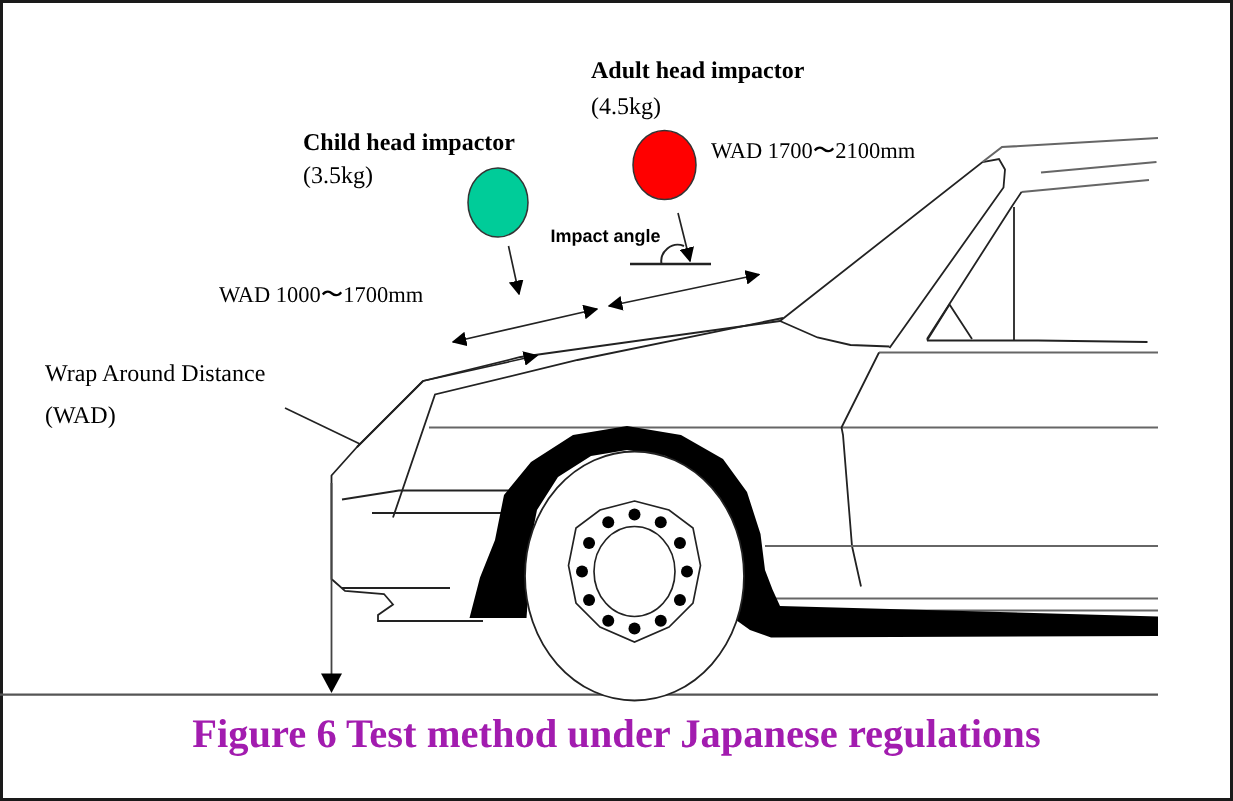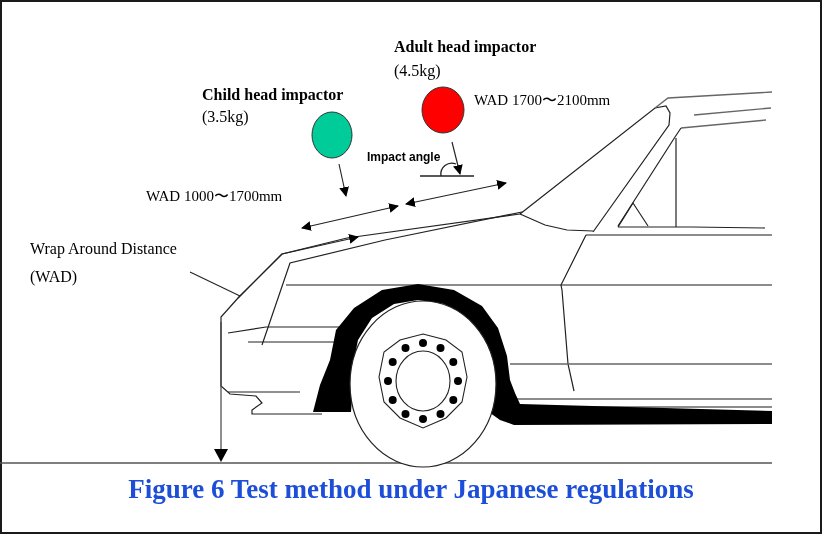--- a/index.html
+++ b/index.html
@@ -7,21 +7,21 @@
     .frame {
       position: absolute; left: 0; top: 0; width: 818px; height: 530px;
       border: 2px solid #1a1a1a; background: #ffffff;
     }
     svg { position: absolute; left: 0; top: 0; }
     .lbl { font-family: "Liberation Serif", serif; fill: #000; }
     .lbl-bold { font-family: "Liberation Serif", serif; font-weight: bold; fill: #000; }
     .lbl-sans-bold { font-family: "Liberation Sans", sans-serif; font-weight: bold; fill: #000; }
     .caption {
       position: absolute; left: 0; width: 822px; top: 474px; text-align: center;
-      font-family: "Liberation Serif", serif; font-weight: bold; font-size: 27px; color: #1d4ed8;
+      font-family: "Liberation Serif", serif; font-weight: bold; font-size: 27px; color: #a21caf;
     }
     .ln { stroke: #222; stroke-width: 1.2; fill: none; }
     .ln-g { stroke: #666; stroke-width: 1.4; fill: none; }
   </style>
 </head>
 <body>
 
 <div class="frame"></div>
 
 <svg width="822" height="534" viewBox="0 0 822 534">

